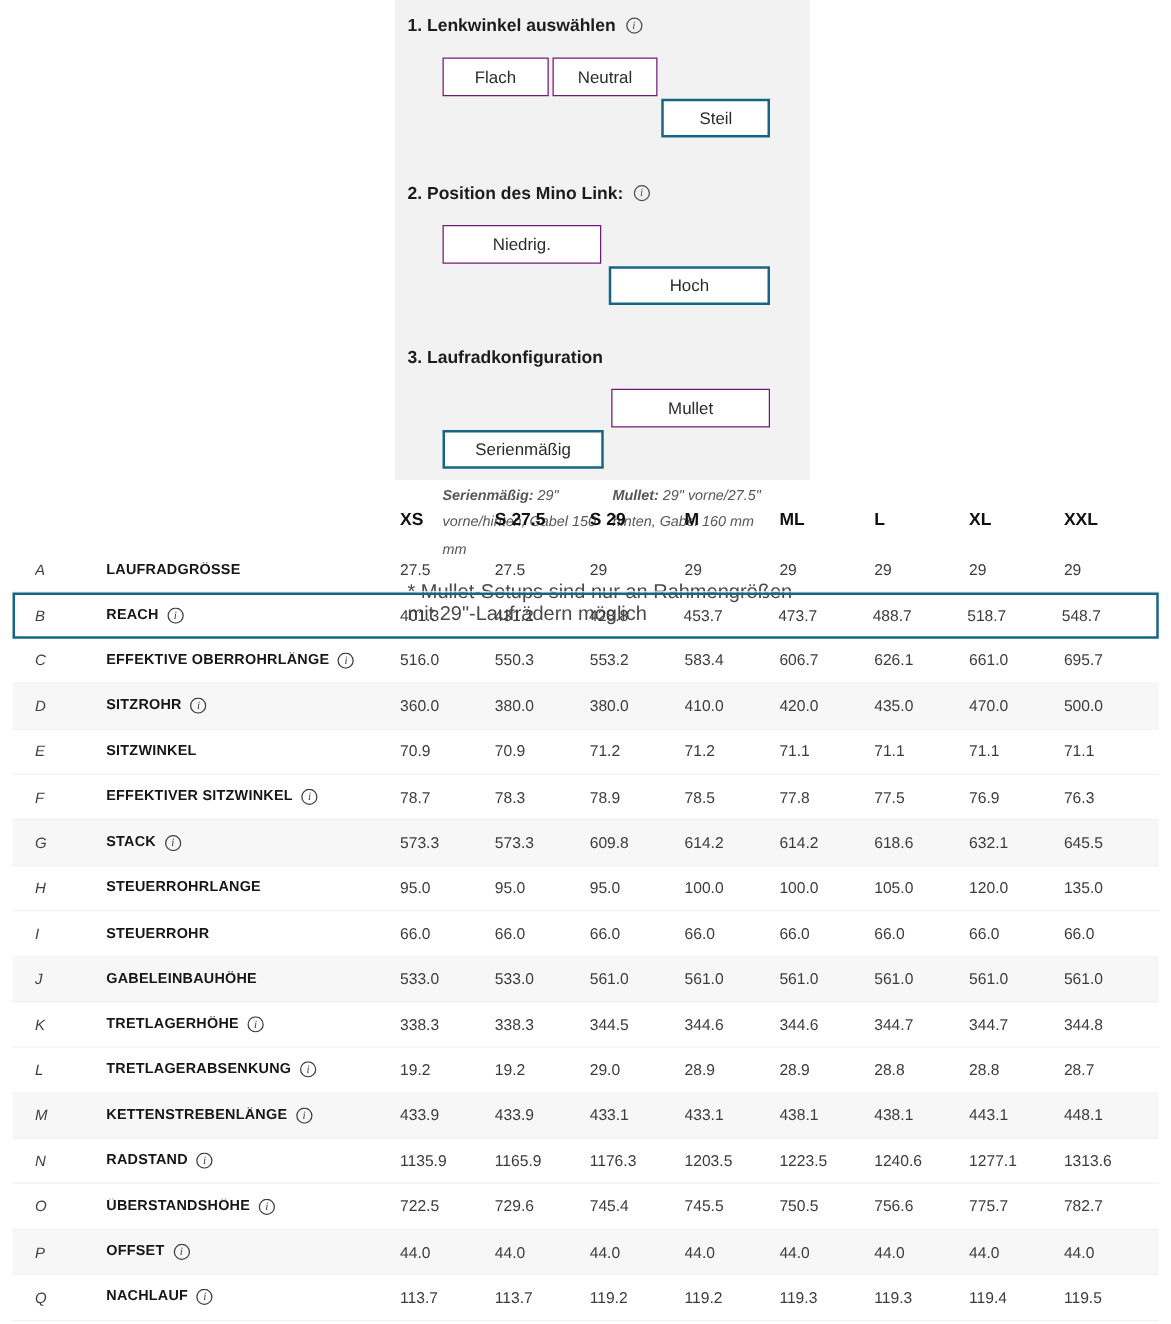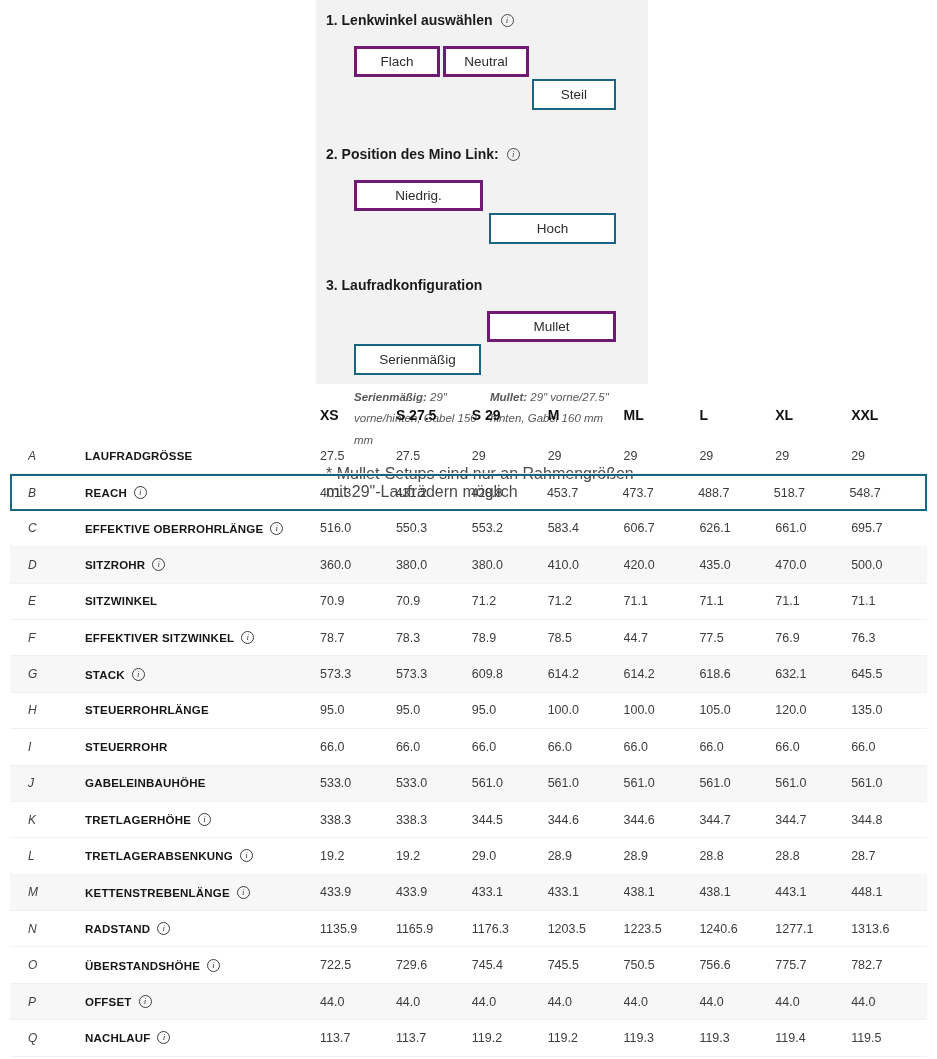--- a/index.html
+++ b/index.html
@@ -44,21 +44,21 @@
   }
   .btn-row{
     display:flex;
     margin:18px 22px 0 28px;
   }
   .btn-row.tight{gap:3px;}
   .btn-row.wide{gap:6px;}
   .opt-btn{
     flex:1;height:31px;
     background:#fff;
-    border:3px solid #701a75;
+    border:1px solid #701a75;
     display:flex;align-items:center;justify-content:center;
     font-size:13.5px;color:#2b2b2b;
     cursor:pointer;
   }
   .opt-btn.selected{border:2px solid var(--accent);margin-top:33px;}
   .desc-row{
     display:flex;gap:10px;
     margin:12px 22px 0 28px;
   }
   .desc{
@@ -98,21 +98,21 @@
     border:2px solid var(--accent);
     padding-left:16px;
   }
   .cell{overflow:hidden;white-space:nowrap;}
   .cell.letter{
     font-style:italic;font-size:12px;color:#3f3f3f;
   }
   .cell.label{
     font-weight:bold;font-size:11.5px;color:var(--label-color);
     letter-spacing:.2px;
-    display:flex;align-items:flex-end;gap:7px;
+    display:flex;align-items:flex-start;gap:7px;
   }
   .cell.label .info-icon{
     border-color:#3d3d3d;color:#3d3d3d;
   }
   .cell.val{
     font-size:12.5px;color:var(--value-color);
   }
 </style>
 </head>
 <body>
@@ -261,21 +261,21 @@
       <div class="g-row">
     <div class="cell letter">F</div>
     <div class="cell label">
       <span>EFFEKTIVER SITZWINKEL</span>
       <span class="info-icon">i</span>
     </div>
   <div class="cell val">78.7</div>
         <div class="cell val">78.3</div>
         <div class="cell val">78.9</div>
         <div class="cell val">78.5</div>
-        <div class="cell val">44.7</div>
+        <div class="cell val">77.8</div>
         <div class="cell val">77.5</div>
         <div class="cell val">76.9</div>
         <div class="cell val">76.3</div>
       </div>
       <div class="g-row shaded">
     <div class="cell letter">G</div>
     <div class="cell label">
       <span>STACK</span>
       <span class="info-icon">i</span>
     </div>

